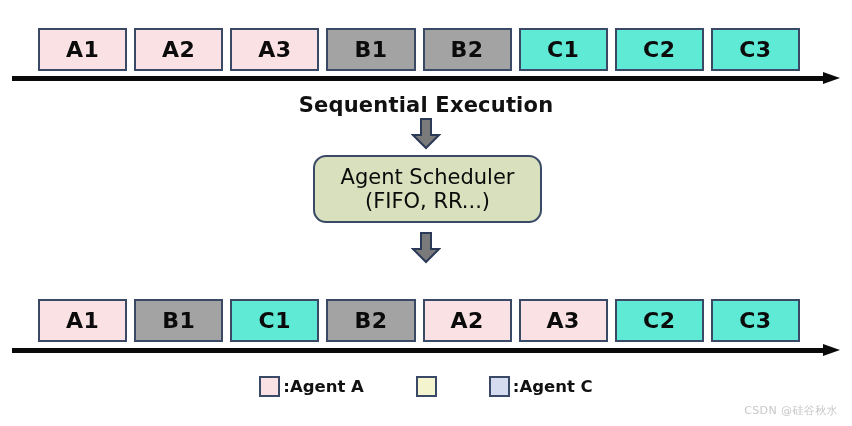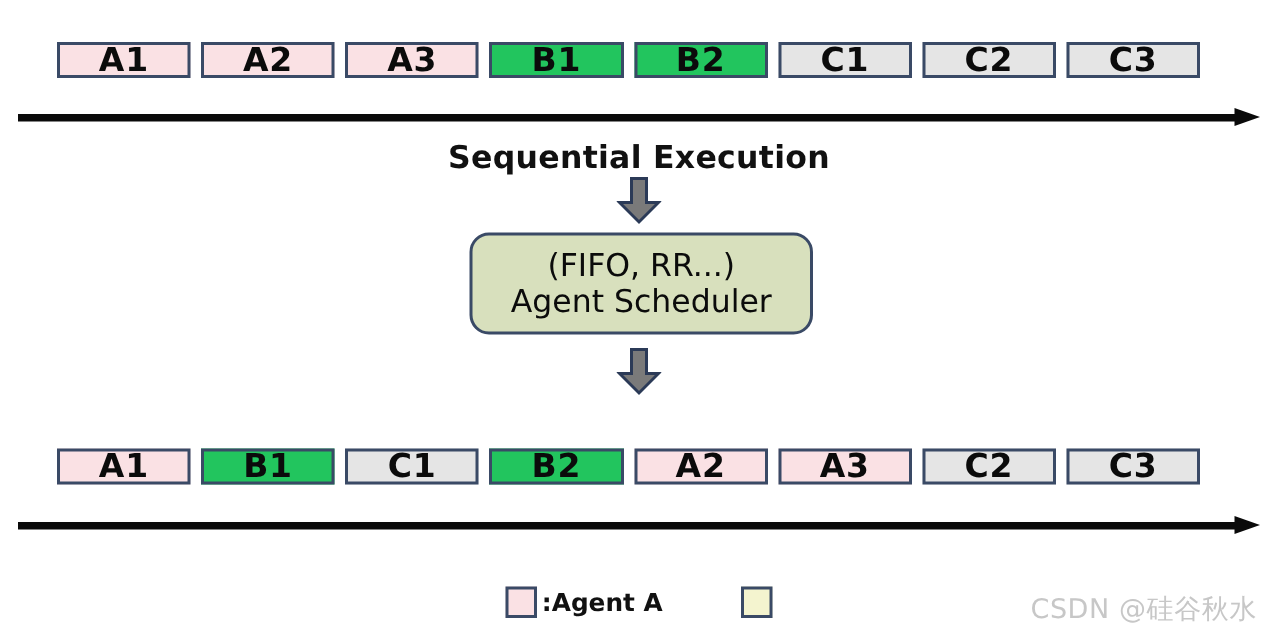--- a/index.html
+++ b/index.html
@@ -21,40 +21,40 @@
   
   .timeline {
     position: absolute;
     left: 0;
     width: 852px;
   }
   .task-row {
     position: absolute;
     left: 38px;
     width: 762px;
-    height: 24px;
+    height: 43px;
     display: flex;
     gap: 7px;
   }
   .task-box {
     flex: 1 1 0;
     border: 2px solid #3a4a66;
     box-sizing: border-box;
     display: flex;
     align-items: center;
     justify-content: center;
     font-family: "DejaVu Sans", sans-serif;
     font-size: 22px;
     font-weight: 600;
     color: #0b0b0b;
     letter-spacing: 0.5px;
   }
   .task-box.agent-a { background: #fae1e4; }
-  .task-box.agent-b { background: #22c55e; }
-  .task-box.agent-c { background: #e5e5e5; }
+  .task-box.agent-b { background: #a3a3a3; }
+  .task-box.agent-c { background: #5eead4; }
 
   
   .axis {
     position: absolute;
     left: 12px;
     width: 828px;
     height: 14px;
   }
   .axis .shaft {
     position: absolute;
@@ -129,21 +129,20 @@
     width: 852px;
     display: flex;
     justify-content: center;
     align-items: center;
     gap: 52px;
   }
   .legend-item {
     display: flex;
     align-items: center;
     gap: 3px;
-    margin-top: 15px;
   }
   .legend-swatch {
     width: 21px;
     height: 21px;
     border: 2px solid #3a4a66;
     box-sizing: border-box;
   }
   .legend-swatch.agent-a { background: #fae1e4; }
   .legend-swatch.agent-b { background: #f4f4cf; }
   .legend-swatch.agent-c { background: #d5dcf0; }
@@ -153,21 +152,21 @@
     font-weight: 600;
     color: #111111;
   }
 
   
   .watermark {
     position: absolute;
     right: 14px;
     bottom: 8px;
     font-family: "DejaVu Sans", sans-serif;
-    font-size: 18px;
+    font-size: 11px;
     color: #c7c7c7;
     letter-spacing: 0.4px;
   }
 </style>
 </head>
 <body>
 
 <div id="canvas">
 
   <div class="timeline" style="top:28px;">
@@ -190,22 +189,22 @@
 
   <div class="caption" style="top:93px;">Sequential Execution</div>
 
   <div class="block-arrow" style="left:411px; top:118px;">
     <svg width="30" height="32" viewBox="0 0 30 32">
       <polygon points="10,1 20,1 20,17 28,17 15,30 2,17 10,17" fill="#7a7a7a" stroke="#2b3a57" stroke-width="2" stroke-linejoin="miter"></polygon>
     </svg>
   </div>
 
   <div class="scheduler">
+    <div class="line">Agent Scheduler</div>
     <div class="line">(FIFO, RR...)</div>
-    <div class="line">Agent Scheduler</div>
   </div>
 
   <div class="block-arrow" style="left:411px; top:232px;">
     <svg width="30" height="32" viewBox="0 0 30 32">
       <polygon points="10,1 20,1 20,17 28,17 15,30 2,17 10,17" fill="#7a7a7a" stroke="#2b3a57" stroke-width="2" stroke-linejoin="miter"></polygon>
     </svg>
   </div>
 
 
   <div class="timeline" style="top:299px;">
@@ -227,17 +226,21 @@
   </div>
 
   <div class="legend" id="legend">
       <div class="legend-item">
         <span class="legend-swatch agent-a"></span>
         <span class="legend-label">:Agent A</span>
       </div>
       <div class="legend-item">
         <span class="legend-swatch agent-b"></span>
       </div>
+      <div class="legend-item">
+        <span class="legend-swatch agent-c"></span>
+        <span class="legend-label">:Agent C</span>
+      </div>
     </div>
 
   <div class="watermark">CSDN @硅谷秋水</div>
 
 </div>
 
 </body></html>

